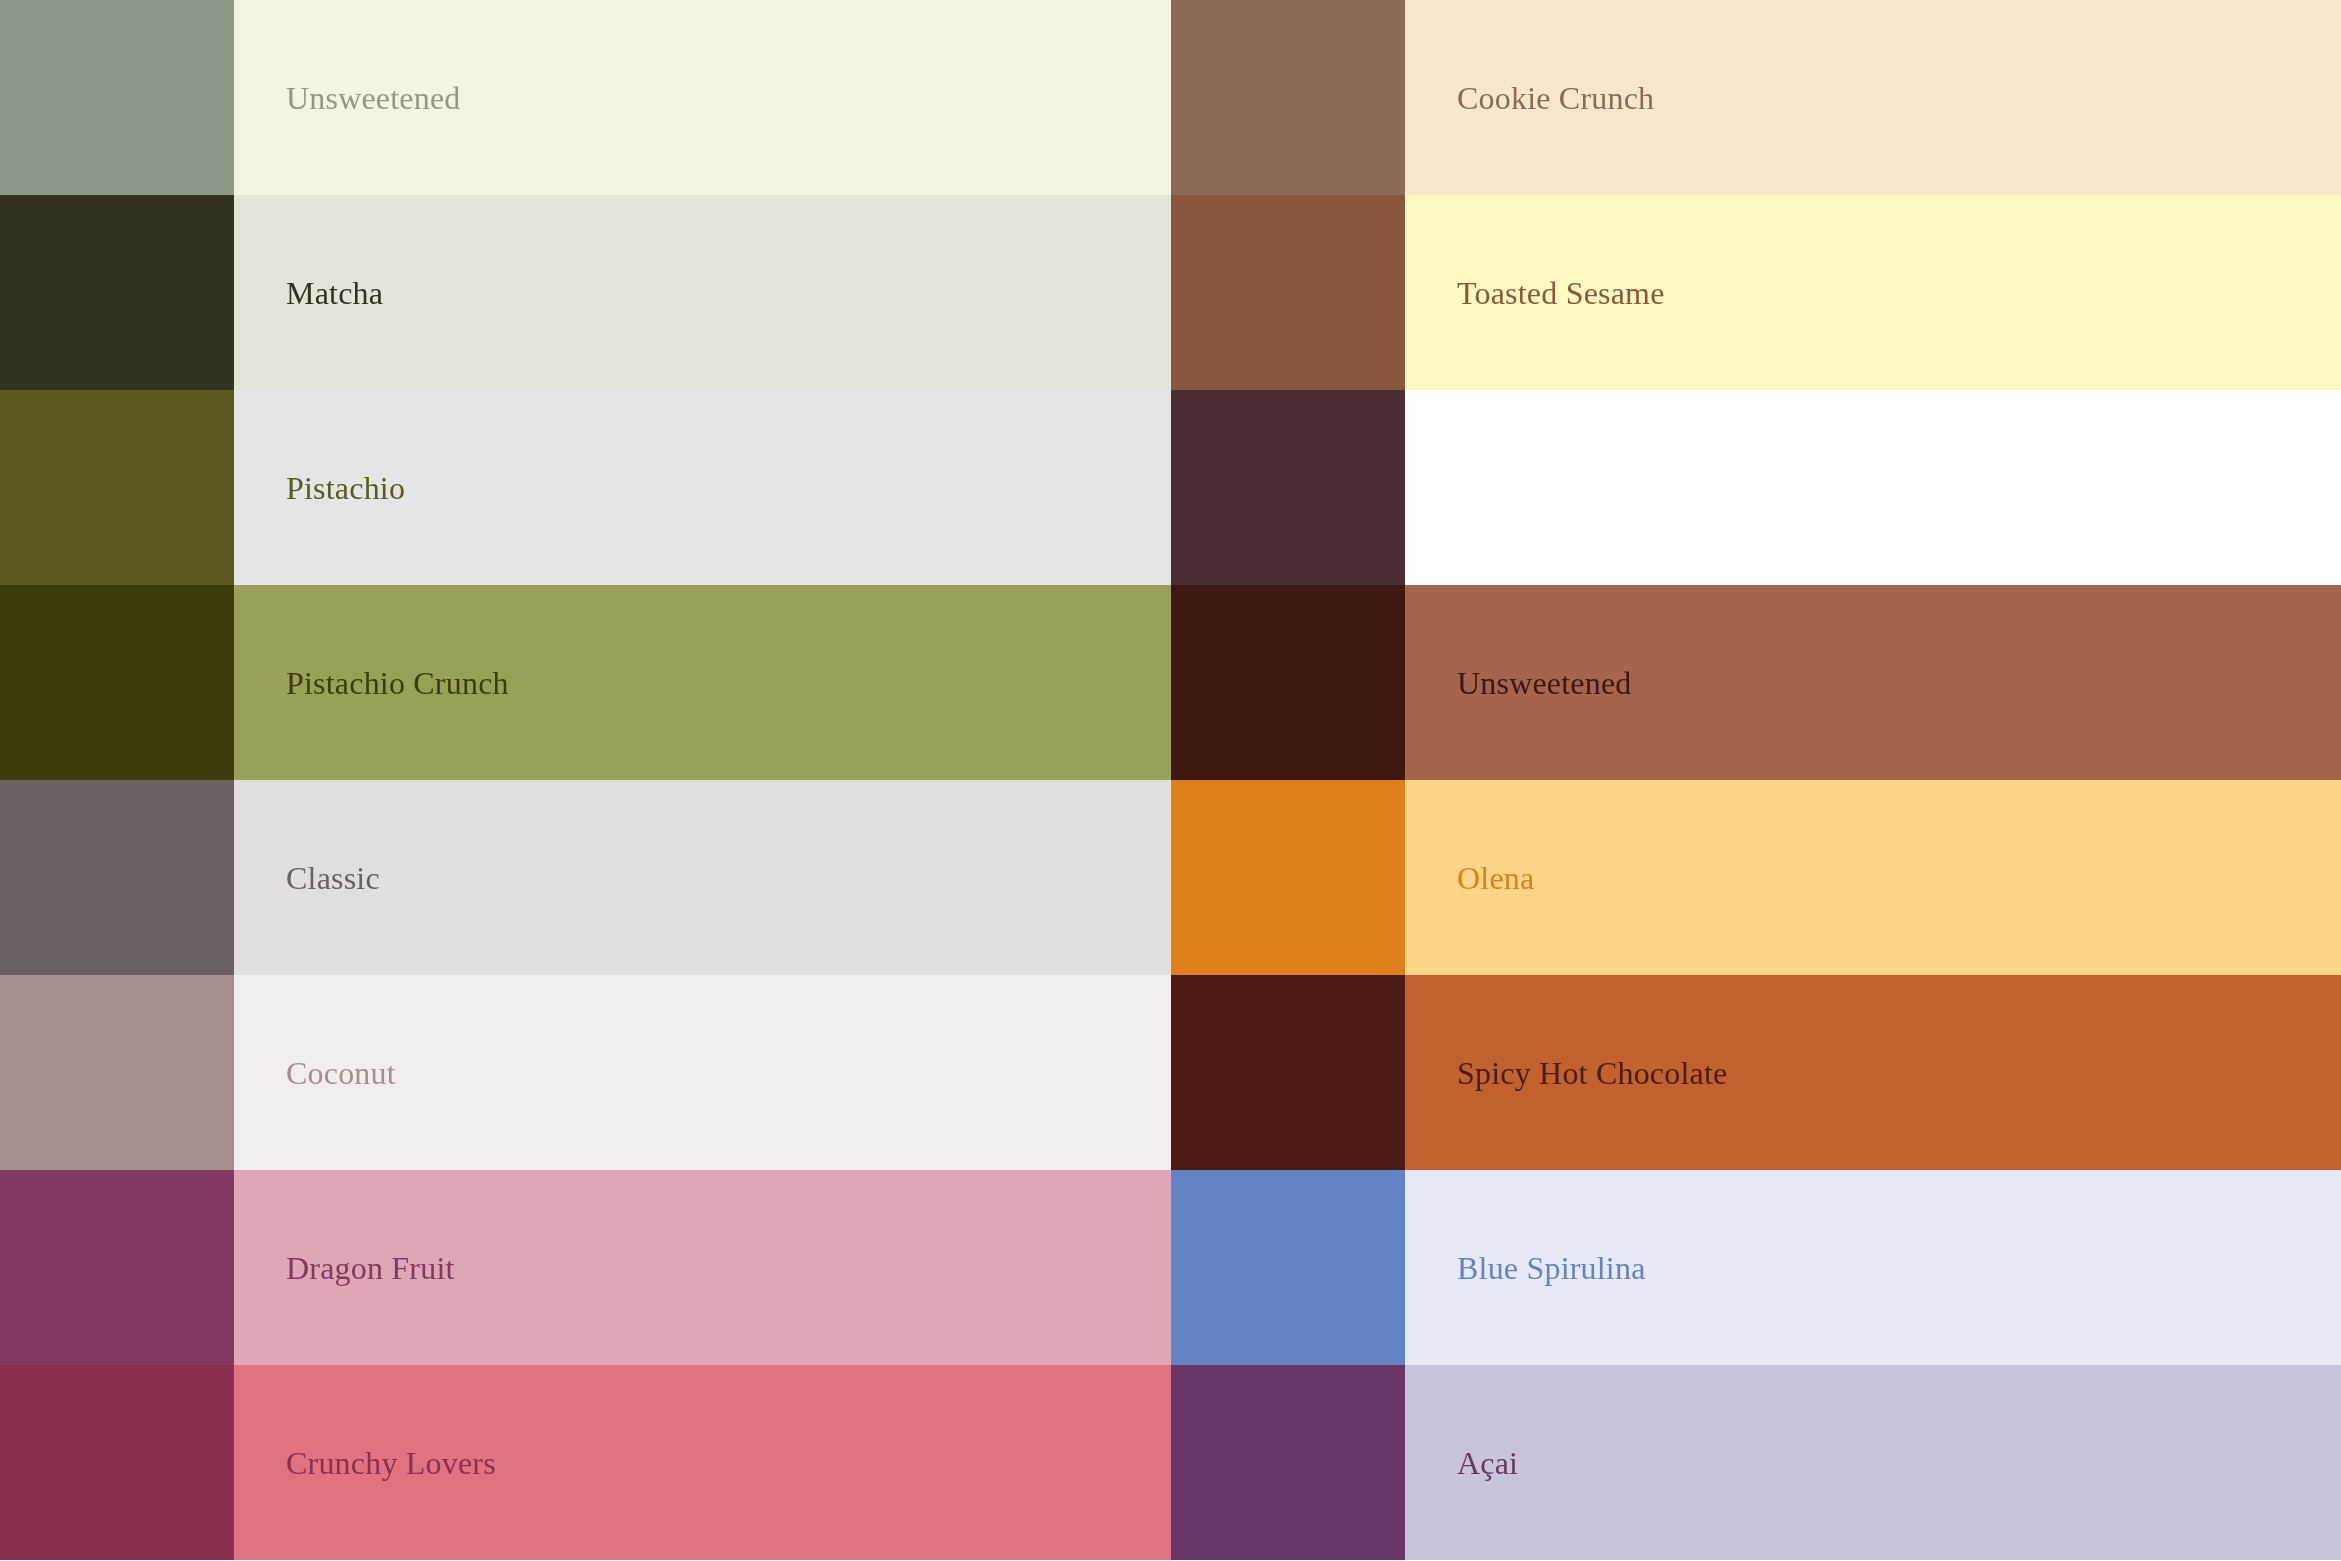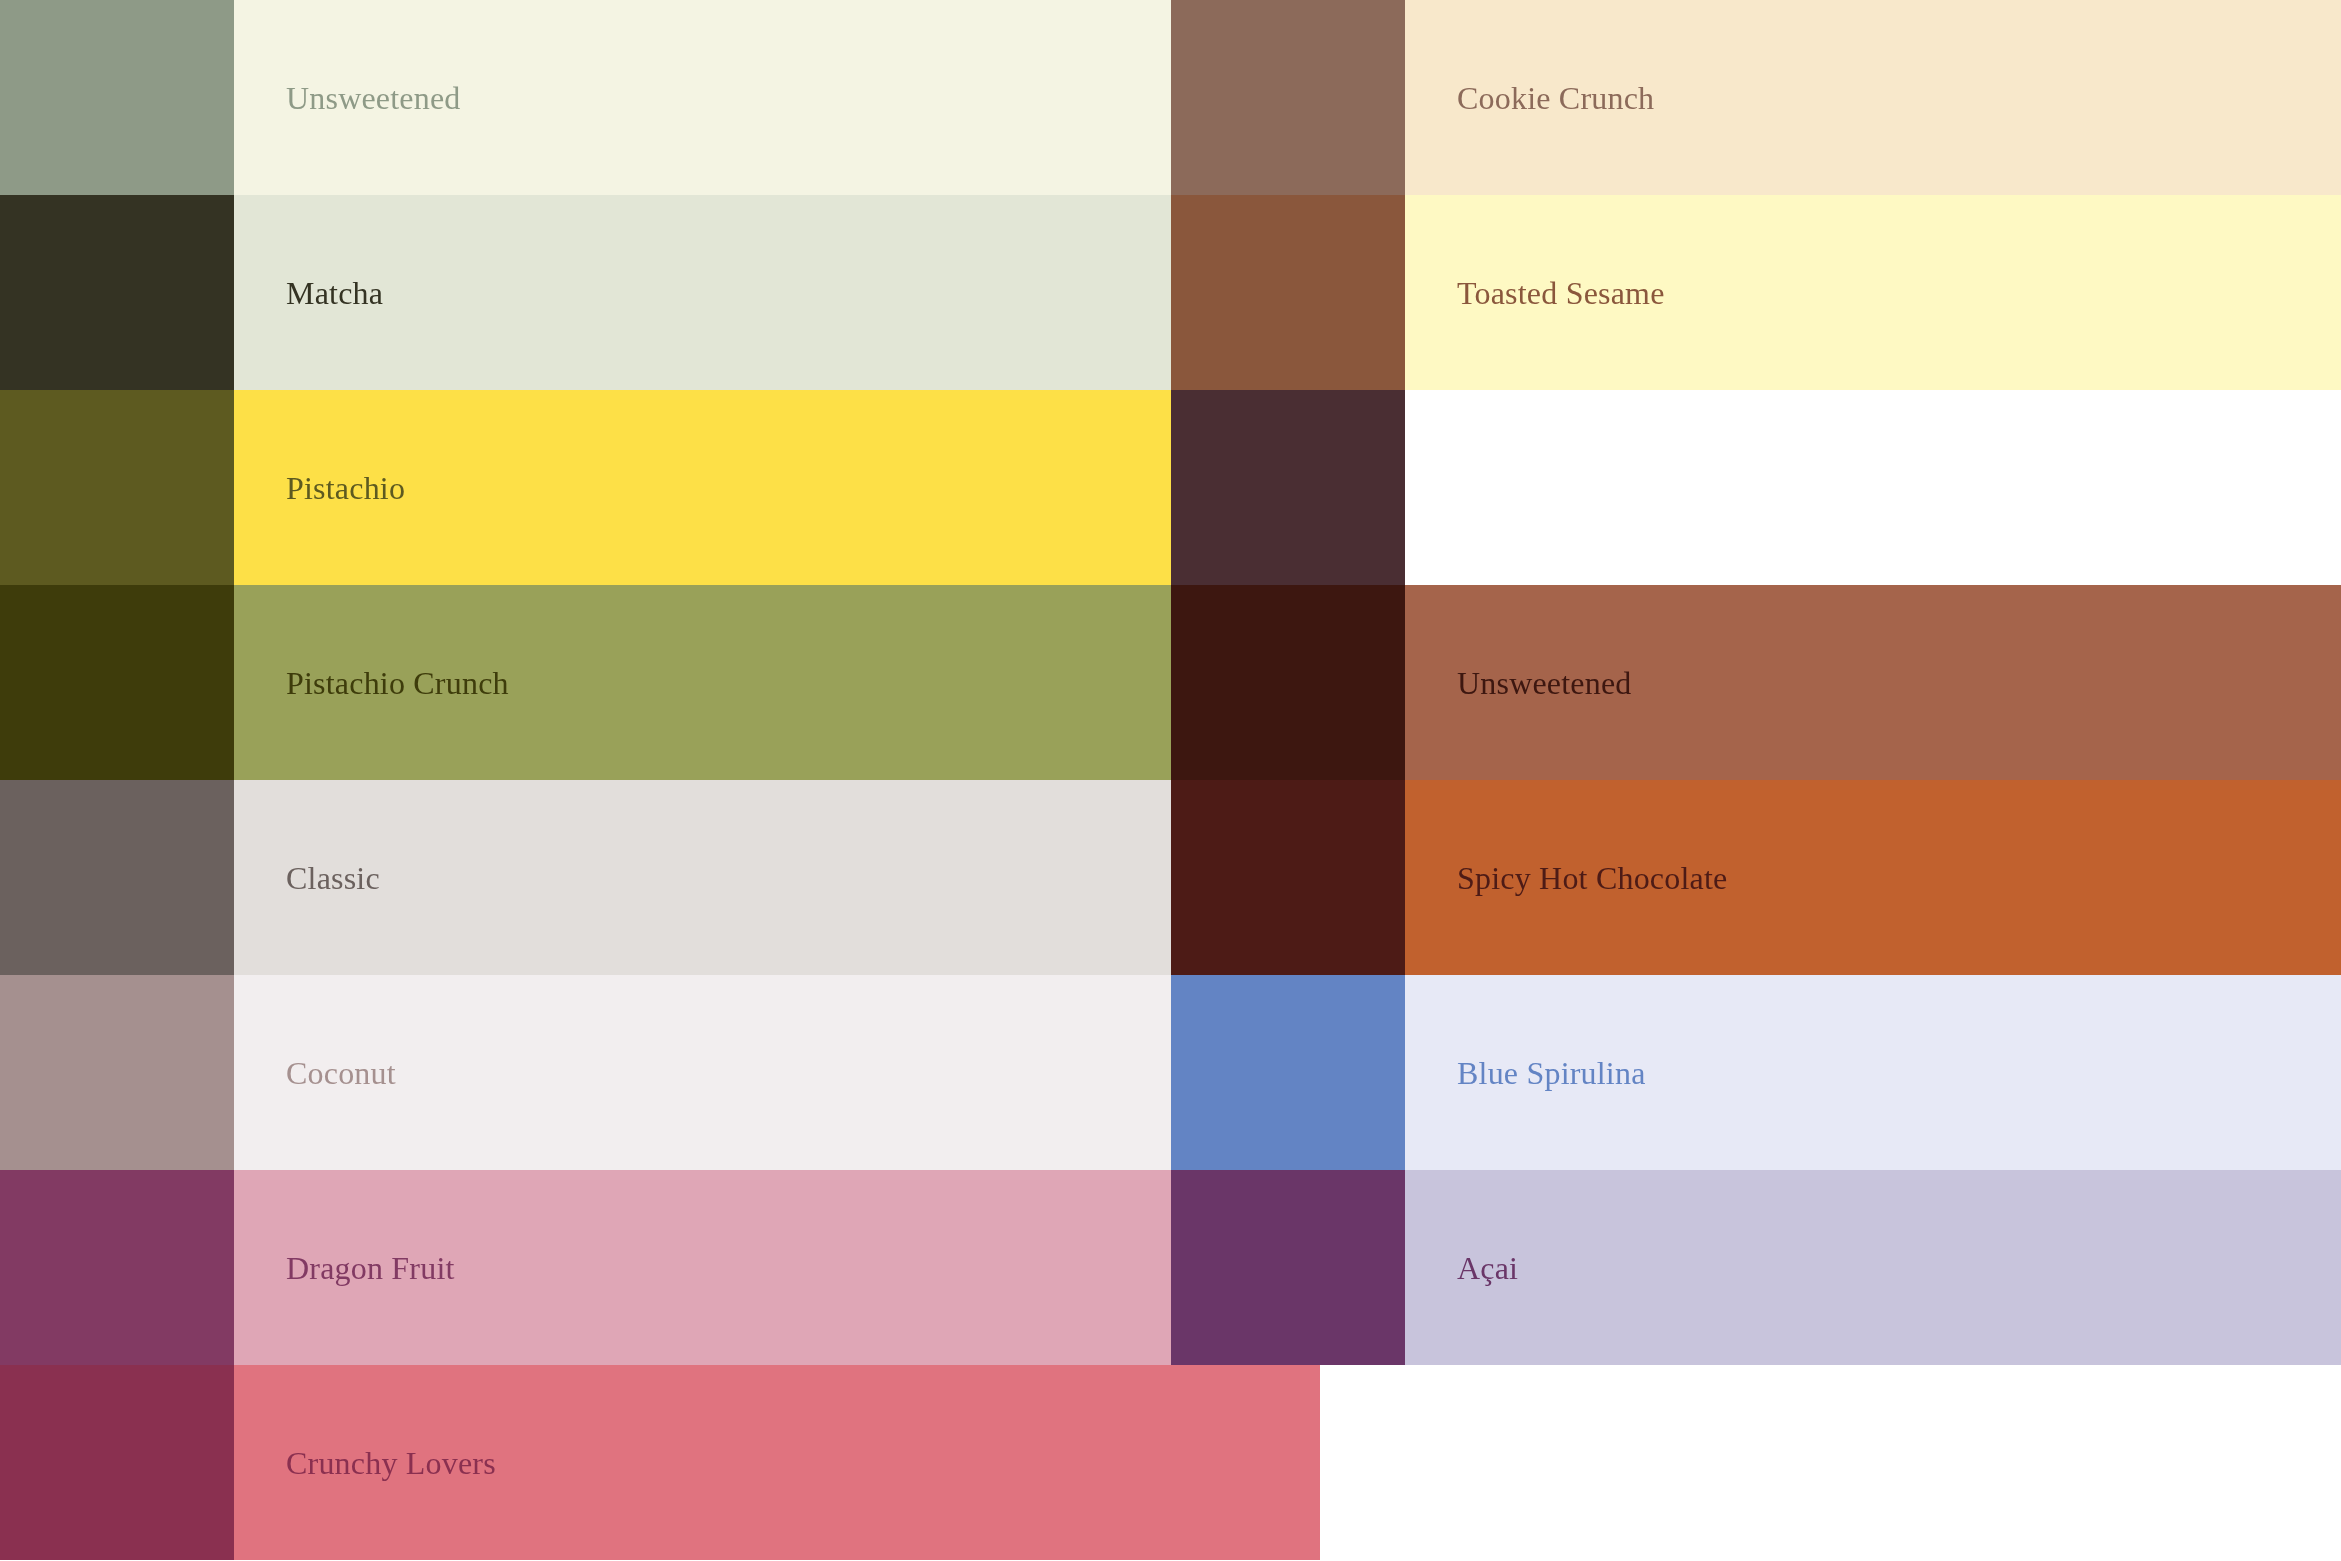--- a/index.html
+++ b/index.html
@@ -71,21 +71,21 @@
         </div>
       </div>
       <div class="swatch-row">
         <div class="swatch-chip" style="background-color: rgb(52, 51, 35);"></div>
         <div class="swatch-panel" style="background-color: rgb(226, 230, 214);">
           <span class="swatch-label" style="color: rgb(52, 51, 35);">Matcha</span>
         </div>
       </div>
       <div class="swatch-row">
         <div class="swatch-chip" style="background-color: rgb(93, 90, 32);"></div>
-        <div class="swatch-panel" style="background-color: #fde047;">
+        <div class="swatch-panel" style="background-color: #e5e5e5;">
           <span class="swatch-label" style="color: rgb(93, 90, 32);">Pistachio</span>
         </div>
       </div>
       <div class="swatch-row">
         <div class="swatch-chip" style="background-color: rgb(62, 60, 11);"></div>
         <div class="swatch-panel" style="background-color: rgb(153, 161, 89);">
           <span class="swatch-label" style="color: rgb(62, 60, 11);">Pistachio Crunch</span>
         </div>
       </div>
       <div class="swatch-row">
@@ -129,20 +129,26 @@
       <div class="swatch-row">
         <div class="swatch-chip" style="background-color: rgb(74, 46, 51);"></div>
       </div>
       <div class="swatch-row">
         <div class="swatch-chip" style="background-color: rgb(61, 23, 16);"></div>
         <div class="swatch-panel" style="background-color: rgb(165, 100, 75);">
           <span class="swatch-label" style="color: rgb(61, 23, 16);">Unsweetened</span>
         </div>
       </div>
       <div class="swatch-row">
+        <div class="swatch-chip" style="background-color: rgb(223, 127, 26);"></div>
+        <div class="swatch-panel" style="background-color: rgb(252, 214, 136);">
+          <span class="swatch-label" style="color: rgb(223, 127, 26);">Olena</span>
+        </div>
+      </div>
+      <div class="swatch-row">
         <div class="swatch-chip" style="background-color: rgb(77, 27, 22);"></div>
         <div class="swatch-panel" style="background-color: rgb(193, 97, 46);">
           <span class="swatch-label" style="color: rgb(77, 27, 22);">Spicy Hot Chocolate</span>
         </div>
       </div>
       <div class="swatch-row">
         <div class="swatch-chip" style="background-color: rgb(99, 132, 196);"></div>
         <div class="swatch-panel" style="background-color: rgb(231, 233, 246);">
           <span class="swatch-label" style="color: rgb(99, 132, 196);">Blue Spirulina</span>
         </div>

